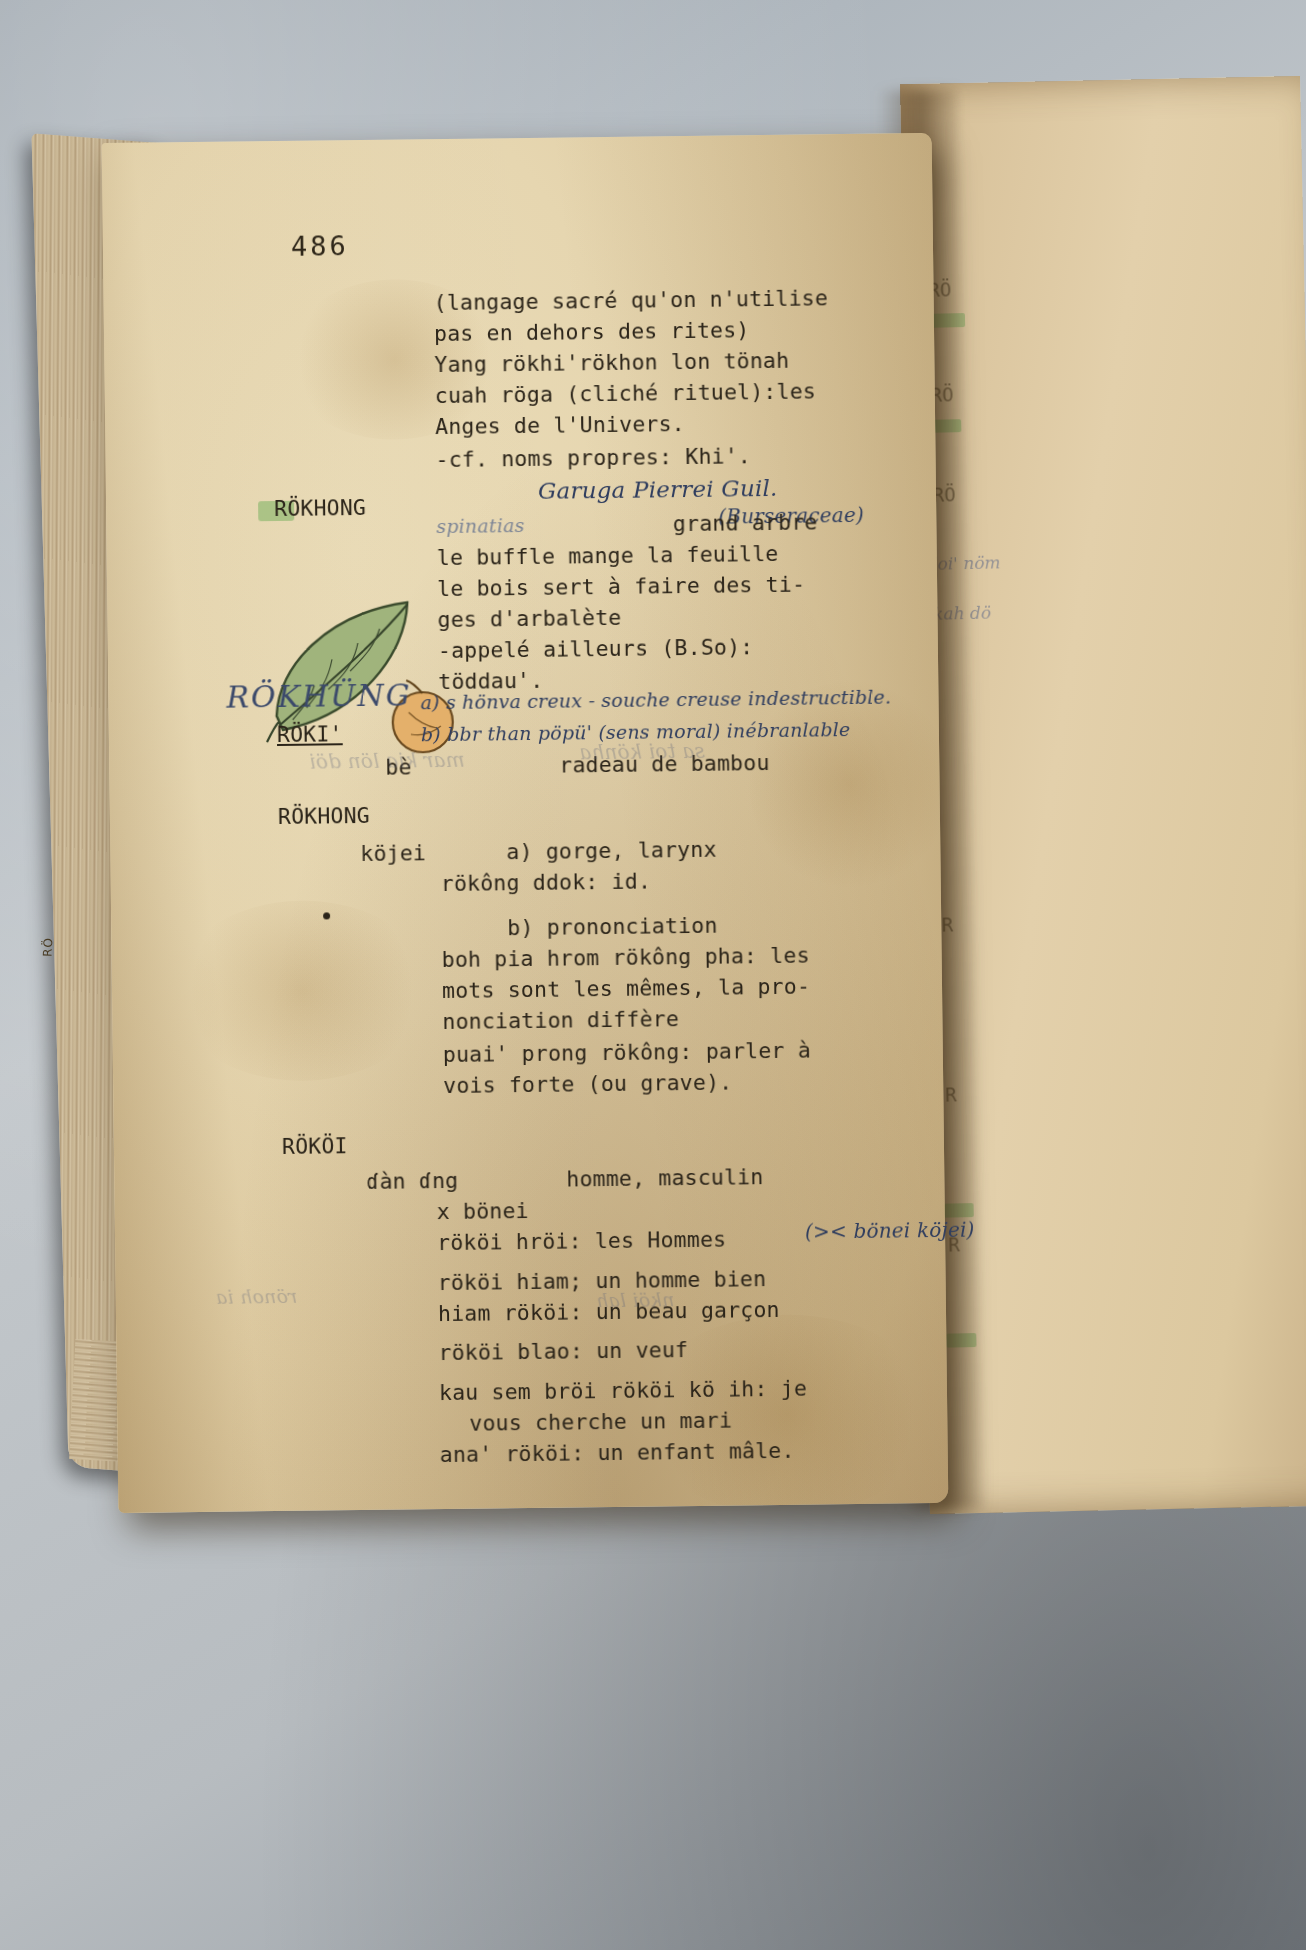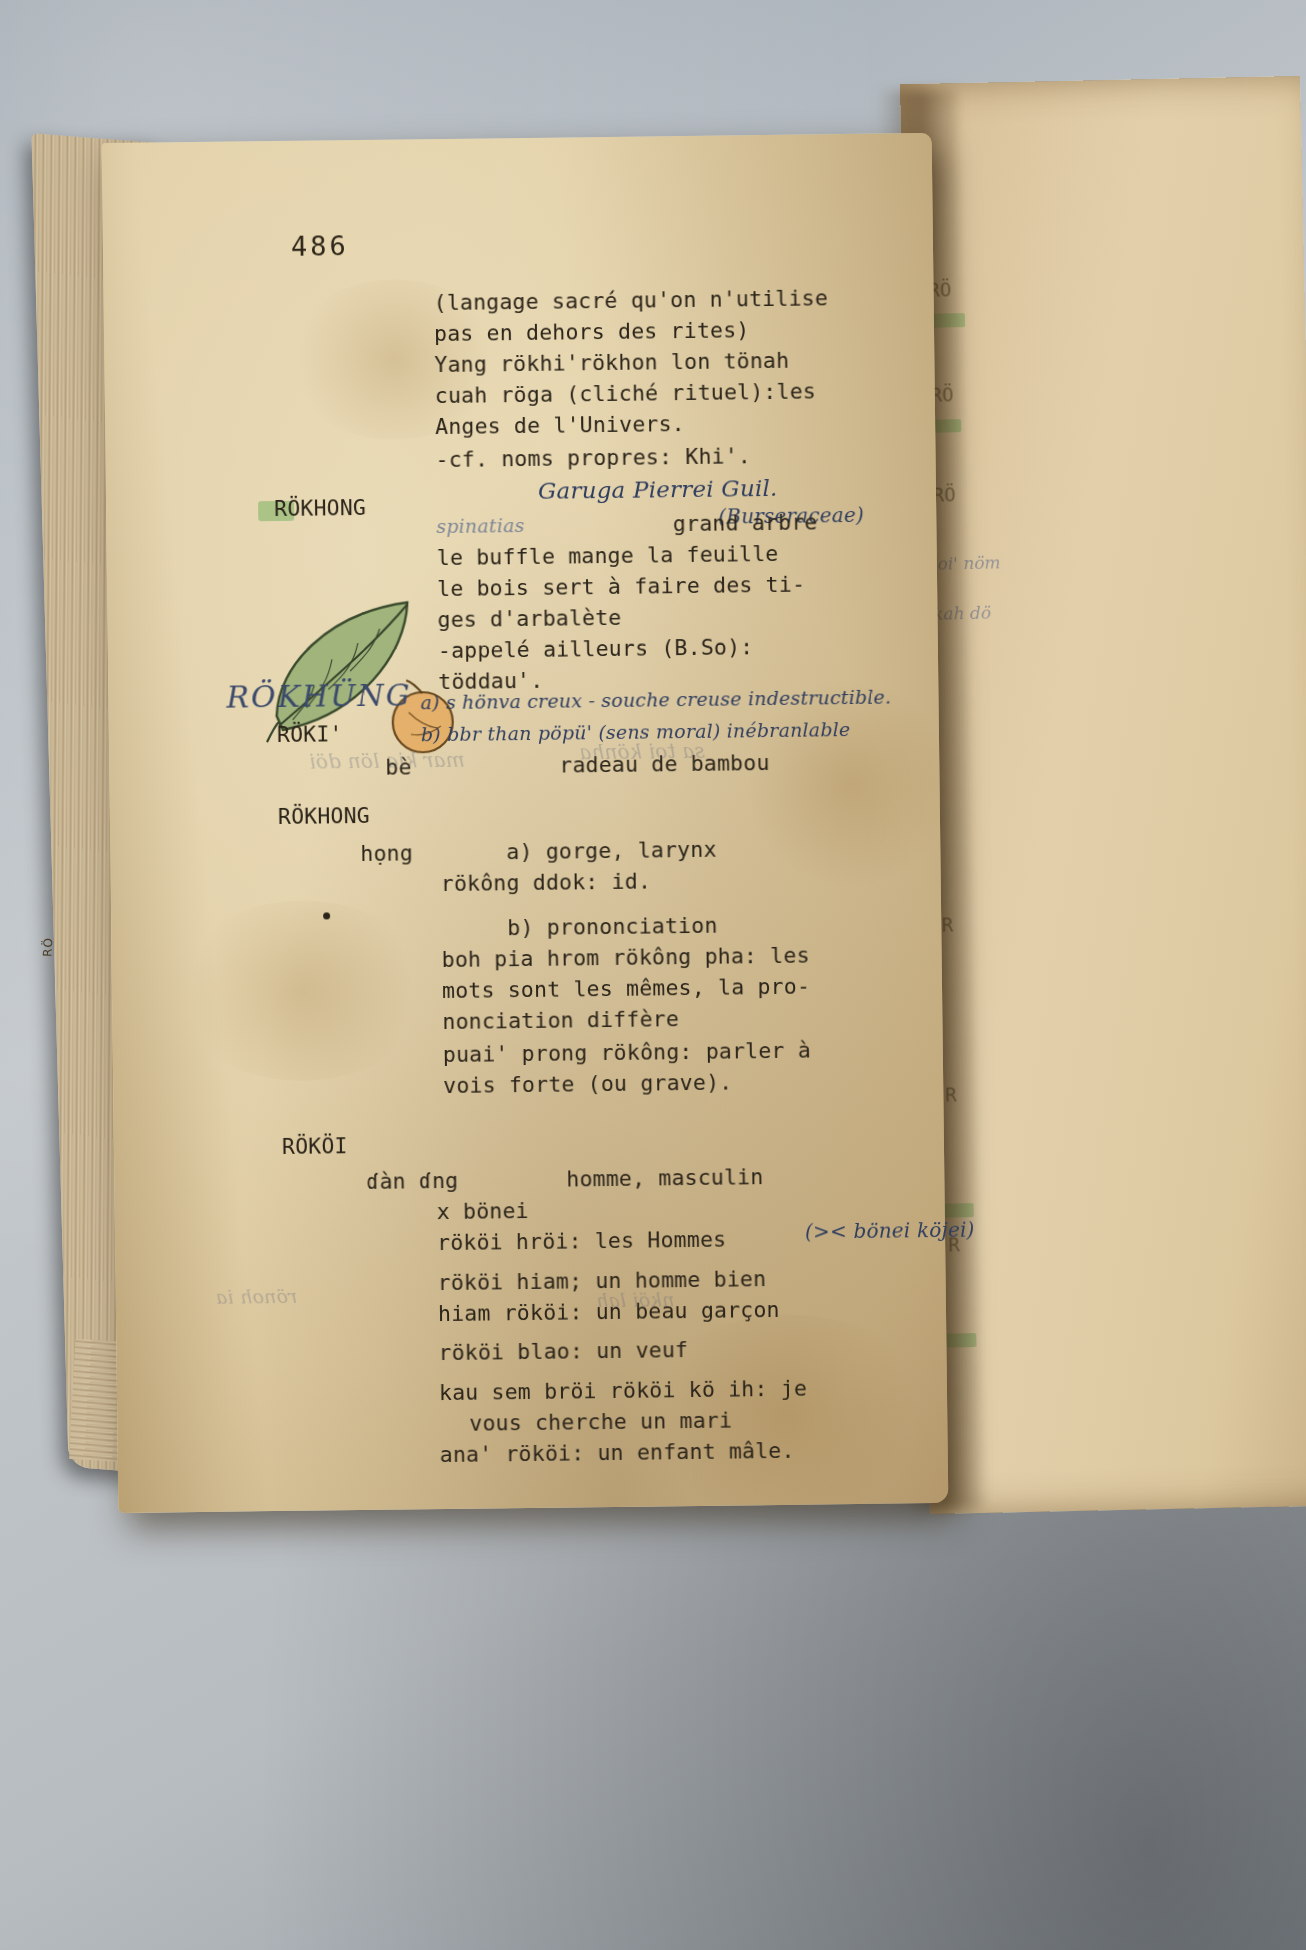--- a/index.html
+++ b/index.html
@@ -283,29 +283,29 @@
           <path d="M164 99 C158 92, 154 88, 148 86" fill="none" stroke="#5d4018" stroke-width="2"></path>
           <path d="M150 118 C158 126, 166 132, 178 134" fill="none" stroke="#7a5524" stroke-width="1.2"></path>
           <path d="M152 140 C162 142, 172 140, 182 132" fill="none" stroke="#7a5524" stroke-width="1.2"></path>
         </svg>
       </div>
 
       <div class="hw ink2" style="left:118px; top:540px; font-size:30px; letter-spacing:2px;">RÖKHÜNG</div>
       <div class="hw" style="left:312px; top:548px; font-size:19px;">a) s hönva creux - souche creuse indestructible.</div>
       <div class="hw" style="left:312px; top:580px; font-size:19px;">b) bbr than pöpü' (sens moral) inébranlable</div>
 
-      <div class="headword" style="left:168px; top:578px;">RÖKI'</div>
+      <div class="headword" style="left:168px; top:578px;text-decoration:underline;">RÖKI'</div>
       <div class="blk" style="left:276px; top:612px;">bè</div>
       <div class="blk" style="left:450px; top:612px;">radeau de bambou</div>
 
       <div class="ghost" style="left:200px; top:606px; font-size:20px;">mar kia lön döi</div>
       <div class="ghost" style="left:470px; top:600px; font-size:20px;">sa toi könha</div>
 
       <div class="headword" style="left:168px; top:660px;">RÖKHONG</div>
-      <div class="blk" style="left:250px; top:698px;">họng</div>
+      <div class="blk" style="left:250px; top:698px;">köjei</div>
       <div class="blk" style="left:396px; top:698px;">a) gorge, larynx</div>
       <div class="blk" style="left:330px; top:729px;">rökông ddok: id.</div>
       <div class="blk" style="left:396px; top:774px;">b) prononciation</div>
       <div class="blk" style="left:330px; top:805px;">boh pia hrom rökông pha: les</div>
       <div class="blk" style="left:330px; top:836px;">mots sont les mêmes, la pro-</div>
       <div class="blk" style="left:330px; top:867px;">nonciation diffère</div>
       <div class="blk" style="left:330px; top:900px;">puai' prong rökông: parler à</div>
       <div class="blk" style="left:330px; top:931px;">vois forte (ou grave).</div>
 
       <div style="position:absolute; left:212px; top:772px; width:7px; height:7px; border-radius:50%; background:#2b2419;"></div>

